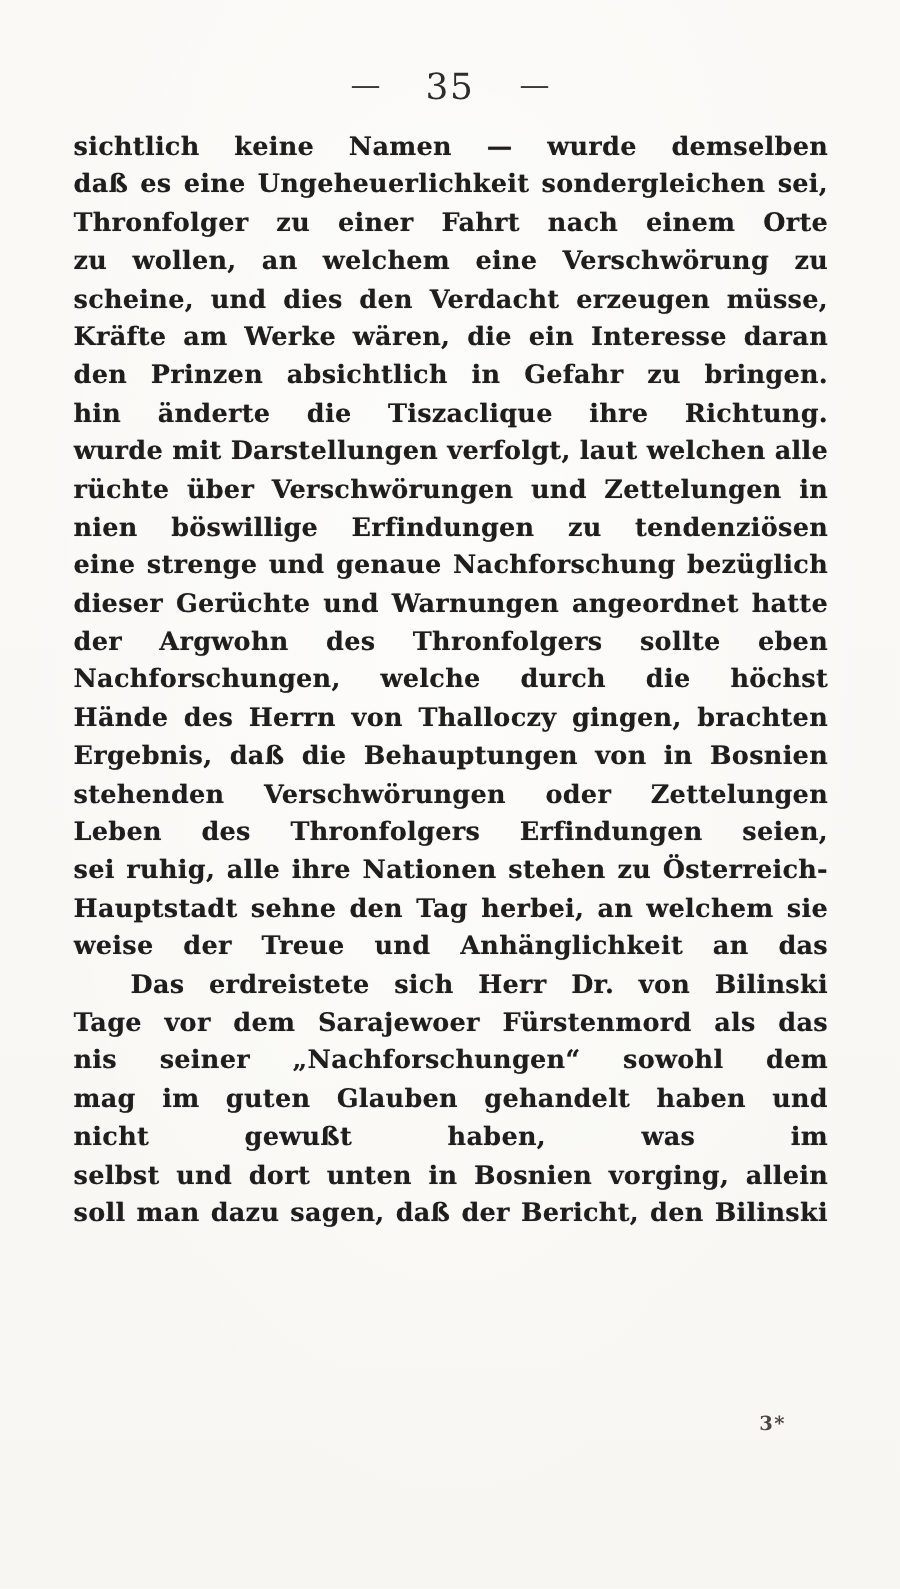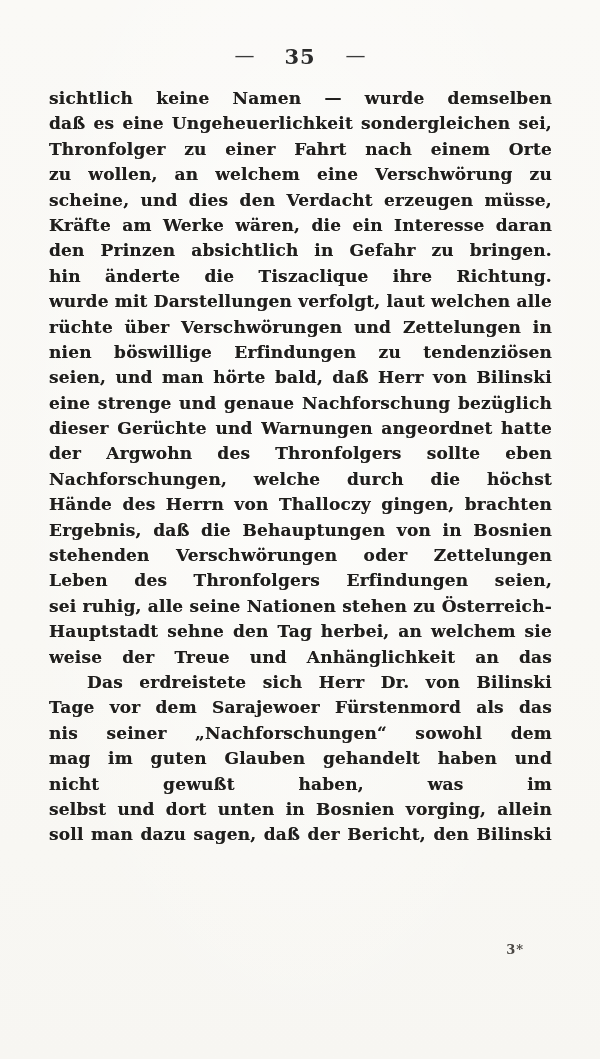--- a/index.html
+++ b/index.html
@@ -33,23 +33,22 @@
     font-size: 20px;
     color: #2c2c2c;
     font-family: "DejaVu Serif", serif;
   }
   .header .dash {
     letter-spacing: 0;
     color: #3a3a3a;
     transform: translateY(-2px);
   }
   .header .pagenum {
-    font-size: 21px;
+    font-size: 24px;
     letter-spacing: 1px;
-    font-weight: bold;
   }
   .textblock {
     position: absolute;
     top: 86px;
     left: 49px;
     width: 503px;
     color: #1f1e1c;
     font-size: 17px;
     font-weight: 700;
     letter-spacing: 0.2px;
@@ -104,30 +103,29 @@
       <div class="line j">daß es eine Ungeheuerlichkeit sondergleichen sei, den</div>
       <div class="line j">Thronfolger zu einer Fahrt nach einem Orte animieren</div>
       <div class="line j">zu wollen, an welchem eine Verschwörung zu bestehen</div>
       <div class="line j">scheine, und dies den Verdacht erzeugen müsse, daß</div>
       <div class="line j">Kräfte am Werke wären, die ein Interesse daran hätten,</div>
       <div class="line j">den Prinzen absichtlich in Gefahr zu bringen. Darauf-</div>
       <div class="line j">hin änderte die Tiszaclique ihre Richtung. Konopischt</div>
       <div class="line j">wurde mit Darstellungen verfolgt, laut welchen alle Ge-</div>
       <div class="line j">rüchte über Verschwörungen und Zettelungen in Bos-</div>
       <div class="line j">nien böswillige Erfindungen zu tendenziösen Zwecken</div>
-      <div class="line j">seien, und man hörte bald, daß Herr von Bilinski</div>
       <div class="line j">eine strenge und genaue Nachforschung bezüglich aller</div>
       <div class="line j">dieser Gerüchte und Warnungen angeordnet hatte —</div>
       <div class="line j">der Argwohn des Thronfolgers sollte eben beschwich-</div>
       <div class="line j">Nachforschungen, welche durch die höchst verdächtigen</div>
       <div class="line j">Hände des Herrn von Thalloczy gingen, brachten das</div>
       <div class="line j">Ergebnis, daß die Behauptungen von in Bosnien be-</div>
       <div class="line j">stehenden Verschwörungen oder Zettelungen gegen das</div>
       <div class="line j">Leben des Thronfolgers Erfindungen seien, Bosnien</div>
-      <div class="line j">sei ruhig, alle seine Nationen stehen zu Österreich-</div>
+      <div class="line j">sei ruhig, alle ihre Nationen stehen zu Österreich-</div>
       <div class="line j">Hauptstadt sehne den Tag herbei, an welchem sie die Be-</div>
       <div class="line j">weise der Treue und Anhänglichkeit an das Herrscher-</div>
     </div>
 
     <div>
       <div class="line j indent">Das erdreistete sich Herr Dr. von Bilinski wenige</div>
       <div class="line j">Tage vor dem Sarajewoer Fürstenmord als das Ergeb-</div>
       <div class="line j">nis seiner „Nachforschungen“ sowohl dem Monarchen</div>
       <div class="line j">mag im guten Glauben gehandelt haben und wirklich</div>
       <div class="line j">nicht gewußt haben, was im Reichsfinanzministerium</div>

